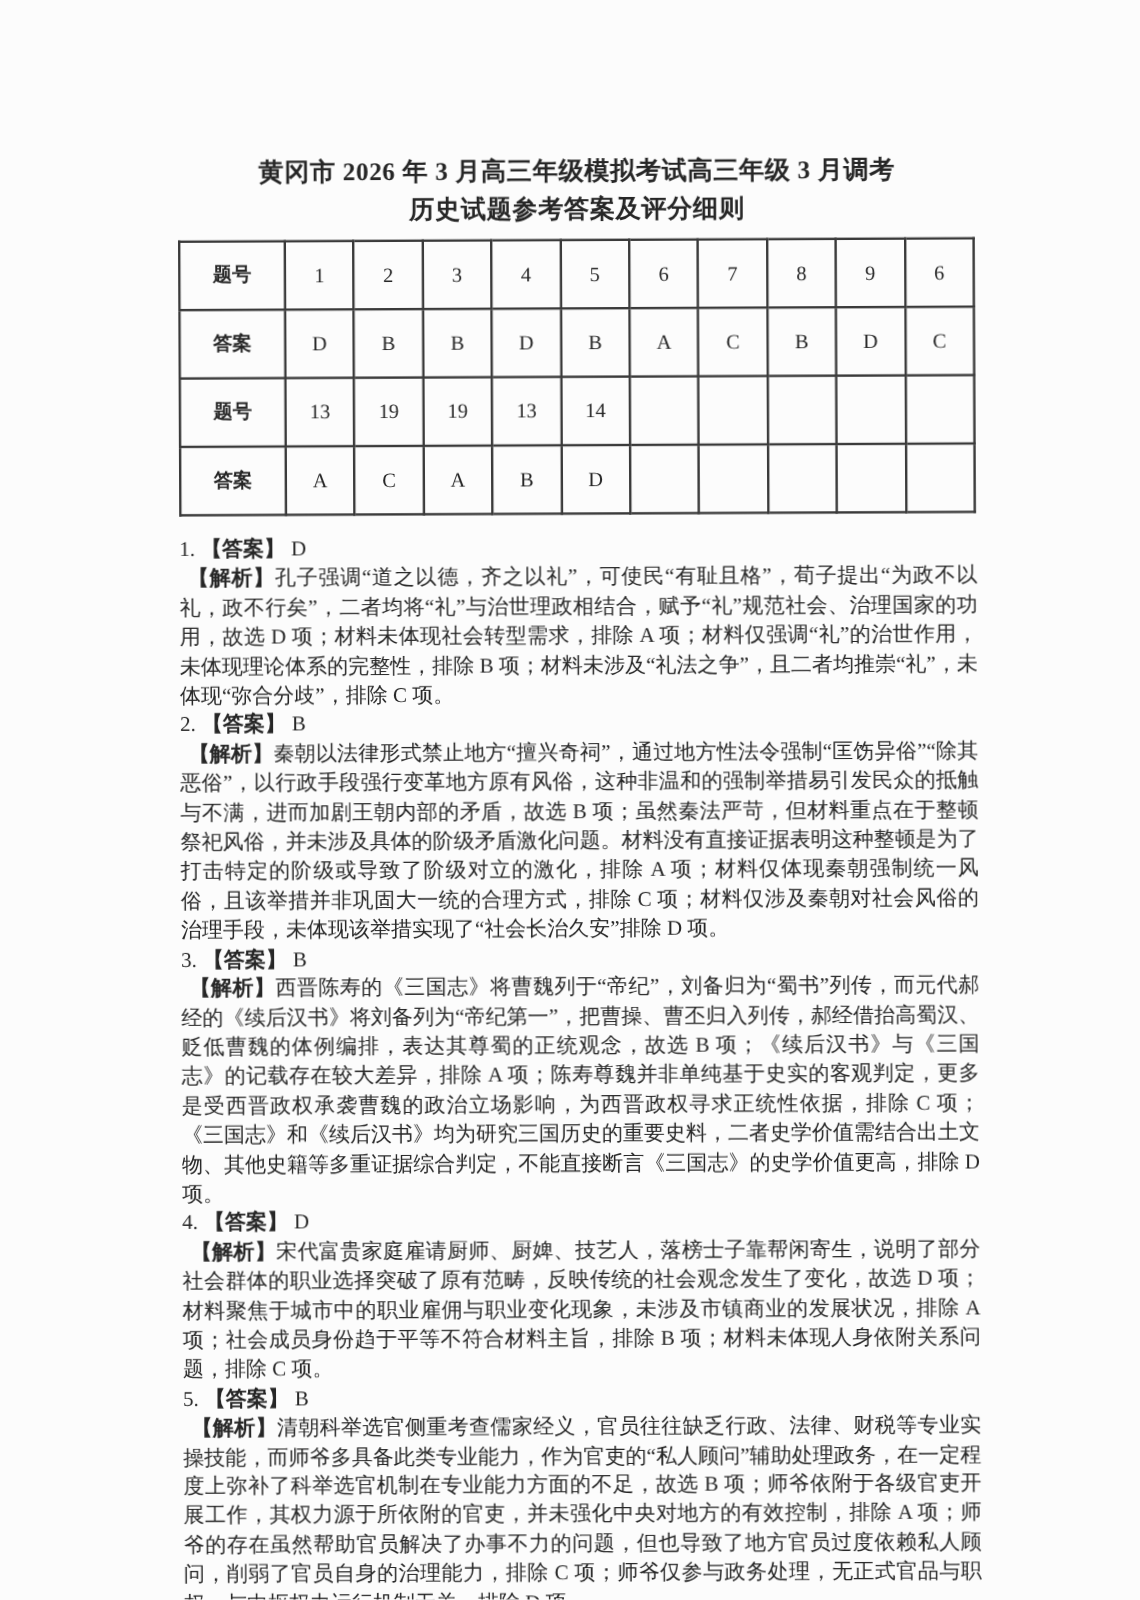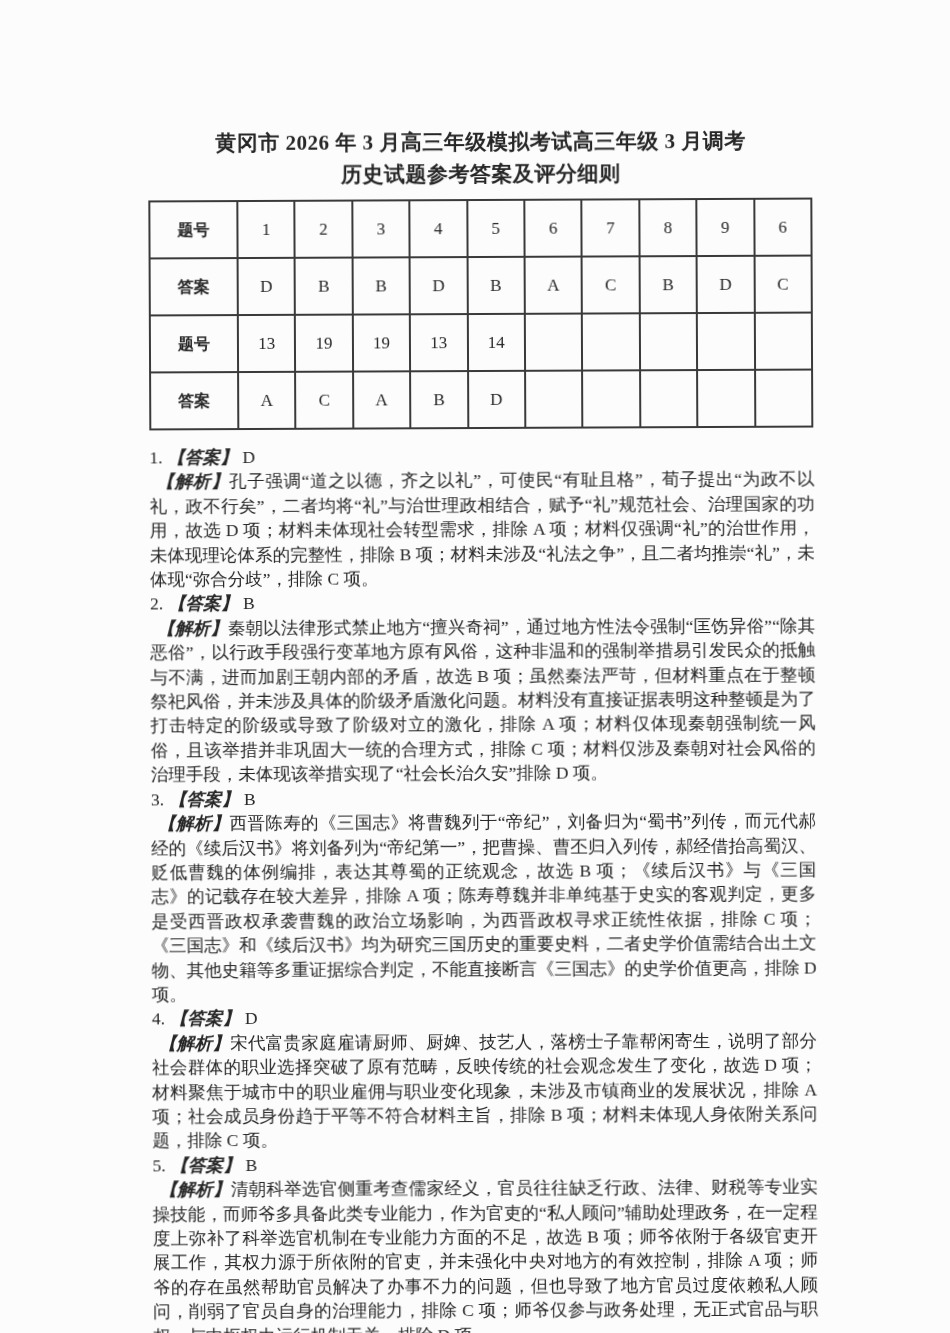--- a/index.html
+++ b/index.html
@@ -71,21 +71,20 @@
     margin: 0;
   }
   .answer-line {
     white-space: nowrap;
   }
   .q-num {
     margin-right: 5px;
   }
   .bold-label {
     font-weight: 700;
-    font-style: italic;
   }
   .answer-value {
     margin-left: 5px;
   }
   .analysis {
     margin: 0;
     text-indent: 7px;
   }
 </style>
 </head>

